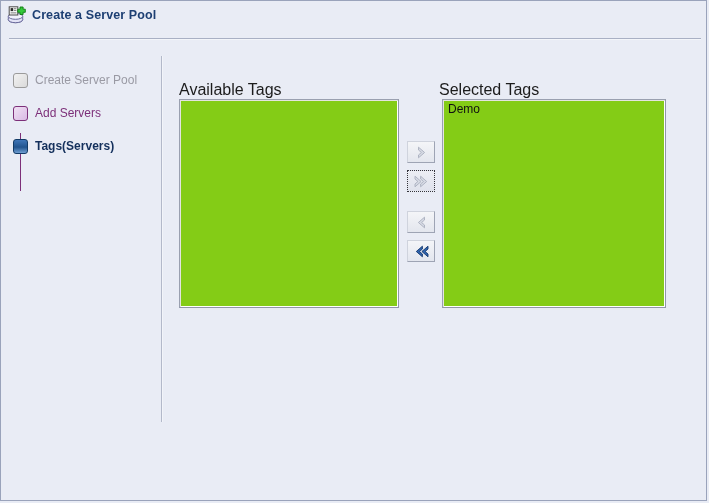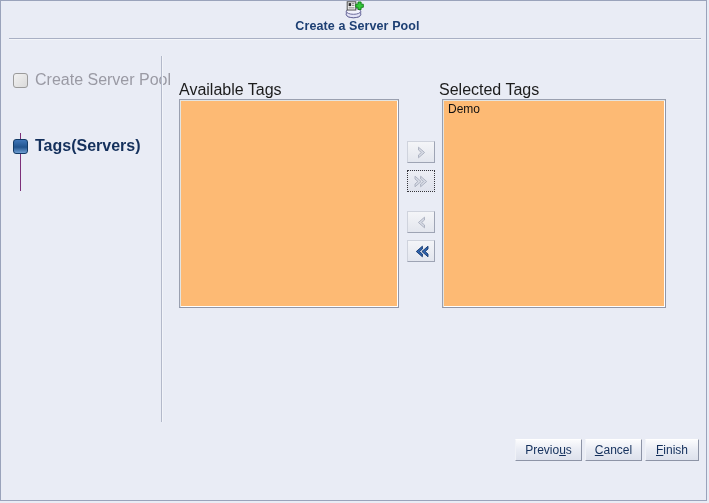--- a/index.html
+++ b/index.html
@@ -28,21 +28,20 @@
   
   #titlebar {
     position: absolute;
     left: 0; top: 0;
     width: 707px;
     height: 28px;
     display: flex;
     align-items: center;
     padding-left: 6px;
     box-sizing: border-box;
-    flex-direction: column;
   }
   #title-icon {
     position: relative;
     width: 19px;
     height: 18px;
     flex: none;
     margin-right: 6px;
   }
   #title-text {
     font-size: 12.5px;
@@ -96,21 +95,21 @@
     border: 1px solid #9b9b9b;
   }
   .step-icon.next {
     background: linear-gradient(135deg, #f0e0f4 0%, #d9b9e4 100%);
     border: 1px solid #7c2f79;
   }
   .step-icon.current {
     background: linear-gradient(180deg, #3f76b8 0%, #22548e 55%, #6f9ed2 100%);
     border: 1px solid #123a66;
   }
-  .step-label { font-size: 16px; }
+  .step-label { font-size: 12px; }
   .step-label.disabled { color: #9a9aa4; }
   .step-label.link {
     color: #7c2f79;
     text-decoration: none;
   }
   .step-label.active {
     color: #14305c;
     font-weight: bold;
   }
 
@@ -124,21 +123,21 @@
 
   
   .panel-label {
     position: absolute;
     font-size: 16px;
     color: #1c1c1c;
     white-space: nowrap;
   }
   .listbox {
     position: absolute;
-    background: #fdba74;
+    background: #84cc16;
     border: 1px solid #9096a8;
     border-top-color: #9aa0b0;
     border-left-color: #9aa0b0;
     box-shadow: inset 1px 1px 0 #e4e4e0, inset -1px -1px 0 #ffffff;
     box-sizing: border-box;
     overflow: hidden;
   }
   #available-list { left: 178px; top: 98px; width: 220px; height: 209px; }
   #selected-list  { left: 441px; top: 98px; width: 224px; height: 209px; }
   #available-label { left: 178px; top: 80px; }
@@ -229,20 +228,24 @@
   <div id="title-sep"></div>
 
   <div id="sidebar">
     <div id="step-line"></div>
 
     <div class="step" style="top: 22px;">
       <span class="step-icon done"></span>
       <span class="step-label disabled">Create Server Pool</span>
     </div>
 
+    <div class="step" style="top: 55px;">
+      <span class="step-icon next"></span>
+      <span class="step-label link">Add Servers</span>
+    </div>
 
     <div class="step" style="top: 88px;">
       <span class="step-icon current"></span>
       <span class="step-label active">Tags(Servers)</span>
     </div>
   </div>
 
   <div id="vdivider"></div>
 
   <div class="panel-label" id="available-label">Available Tags</div>
@@ -280,27 +283,14 @@
 
   <div class="xfer-btn" id="btn-rem-all">
     <span>
       <svg width="15" height="13" viewBox="0 0 15 13">
         <path d="M14.0 1.2 L7.9 6.5 L14.0 11.8 L14.0 9.0 L11.1 6.5 L14.0 4.0 Z" fill="#2f63ad" stroke="#14386e" stroke-width="0.9" stroke-linejoin="round"></path>
         <path d="M8.4 1.2 L2.3 6.5 L8.4 11.8 L8.4 9.0 L5.5 6.5 L8.4 4.0 Z" fill="#2f63ad" stroke="#14386e" stroke-width="0.9" stroke-linejoin="round"></path>
       </svg>
     </span>
   </div>
 
-  <div id="footer">
-    <div class="action-btn" id="btn-previous">
-        <span><span>Previo</span><span class="mn">u</span><span>s</span></span>
-      </div>
-
-    <div class="action-btn" id="btn-cancel">
-        <span><span></span><span class="mn">C</span><span>ancel</span></span>
-      </div>
-
-    <div class="action-btn" id="btn-finish">
-        <span><span></span><span class="mn">F</span><span>inish</span></span>
-      </div>
-  </div>
 
 </div>
 
 </body></html>

